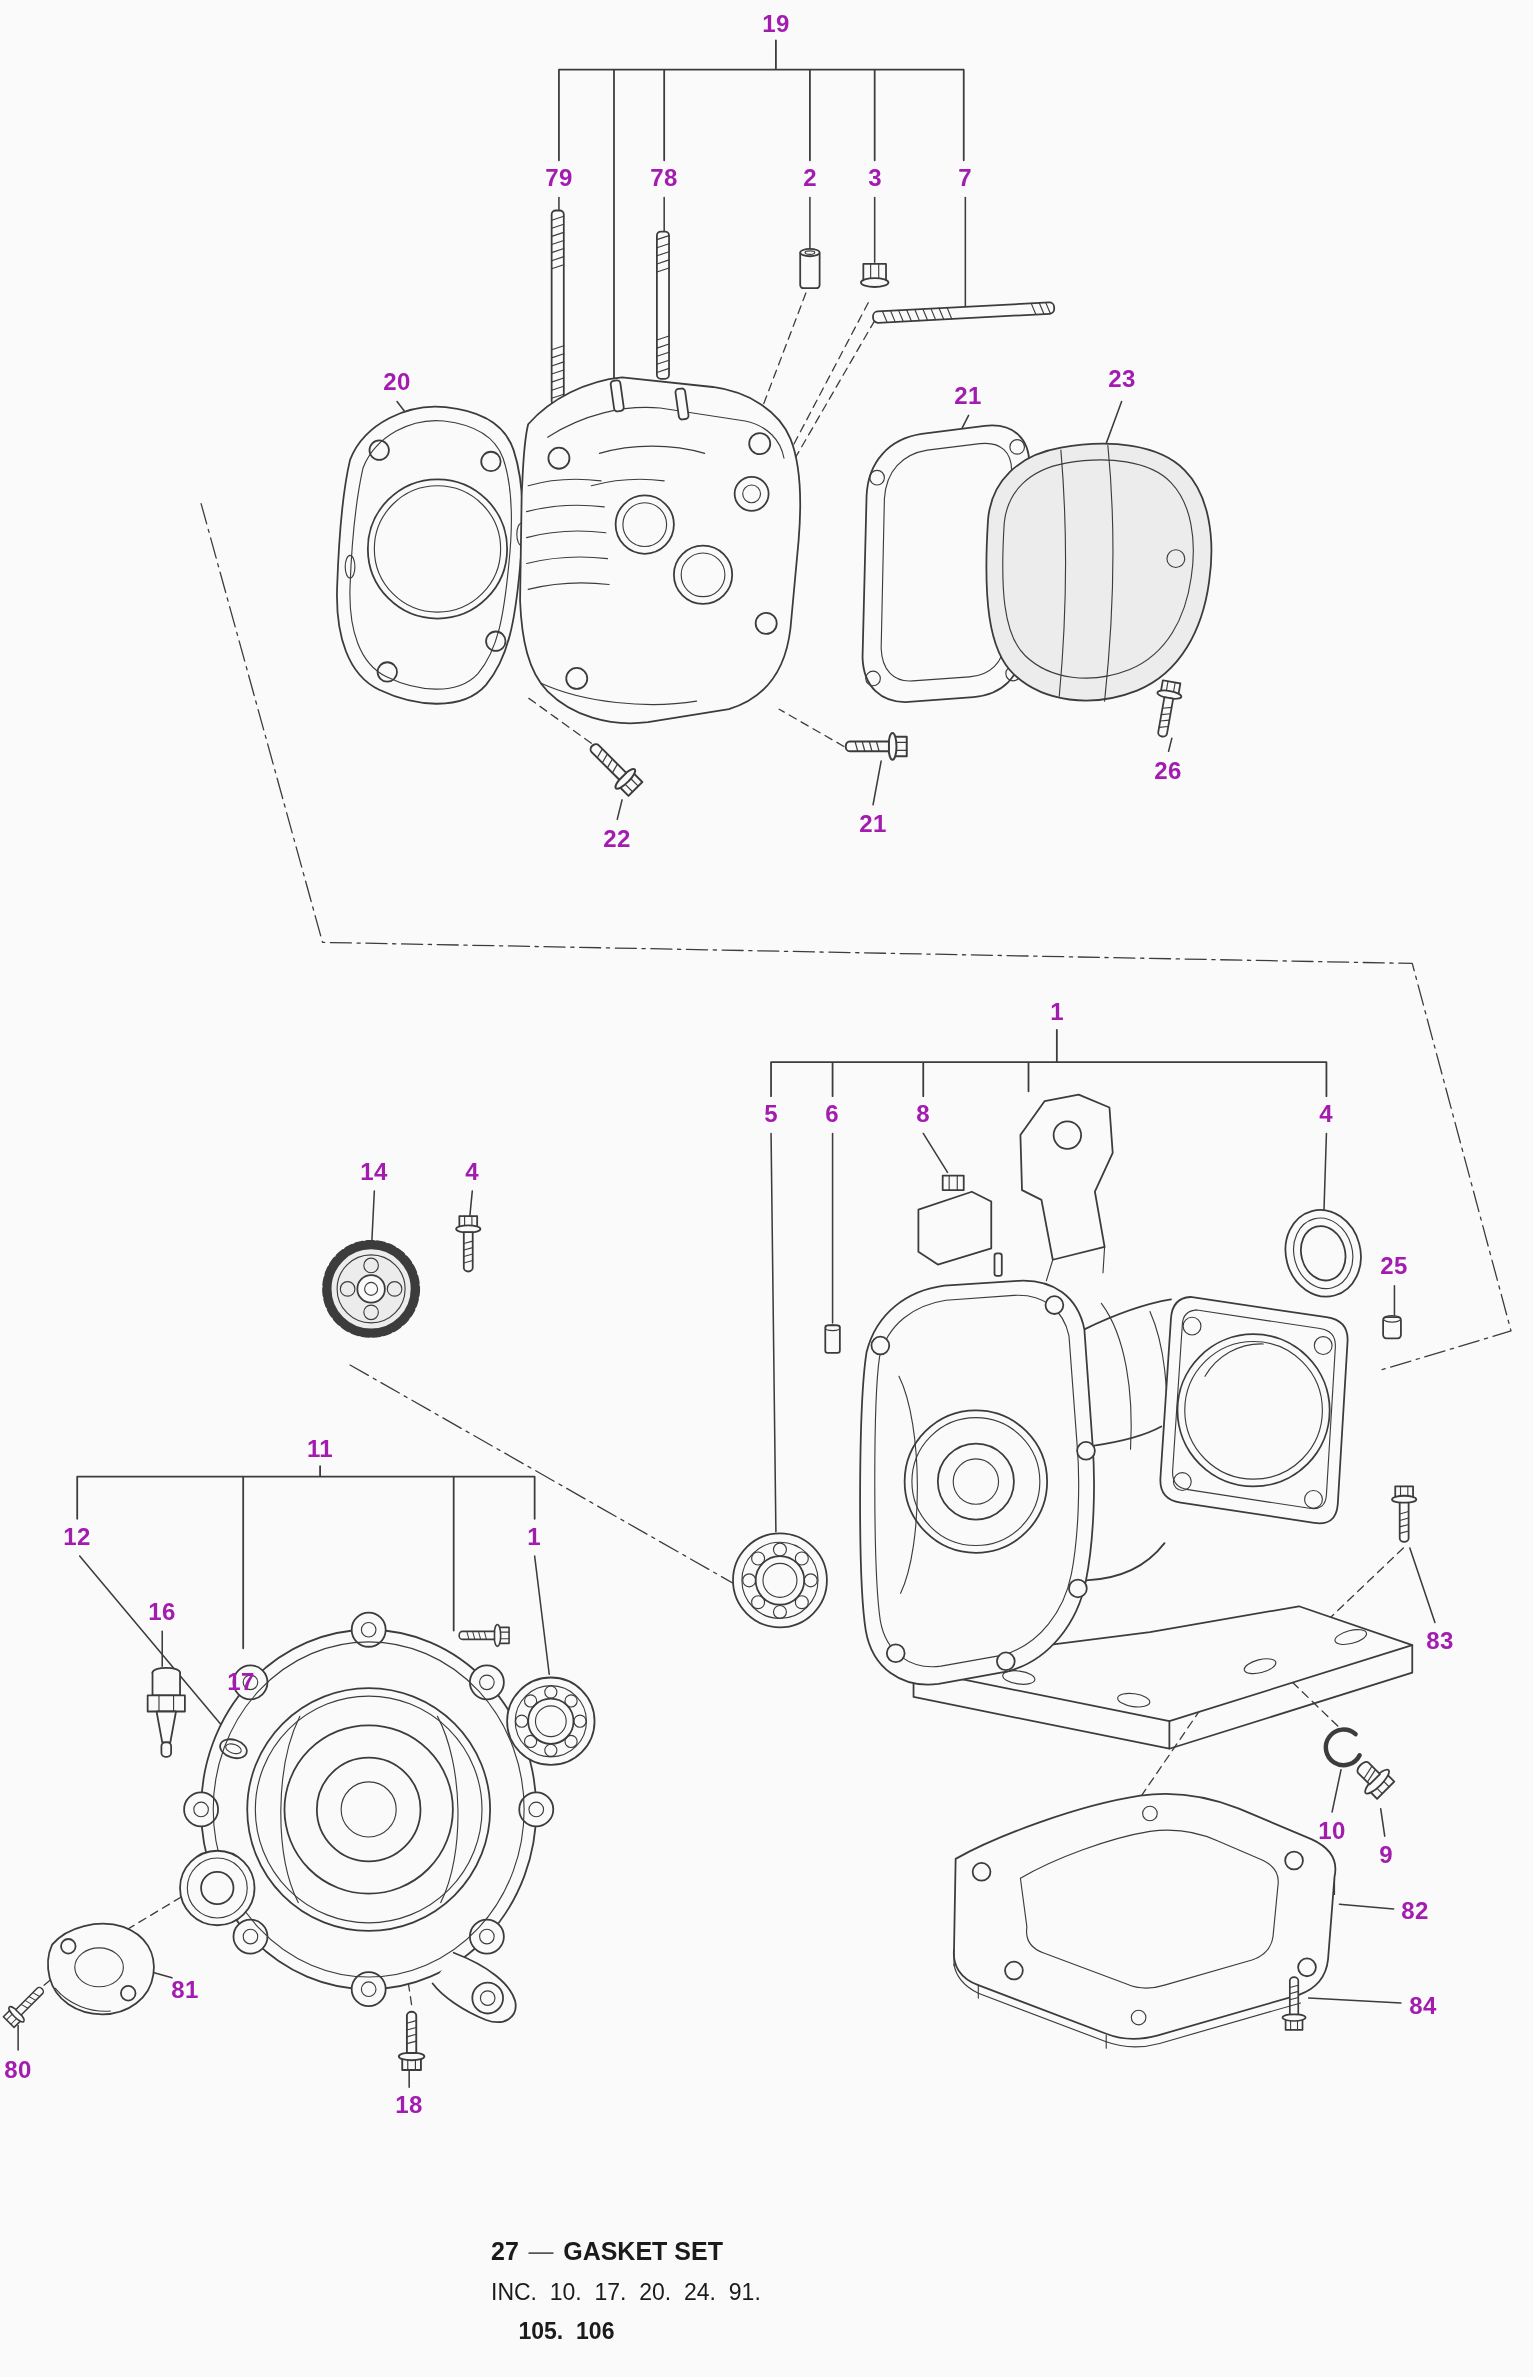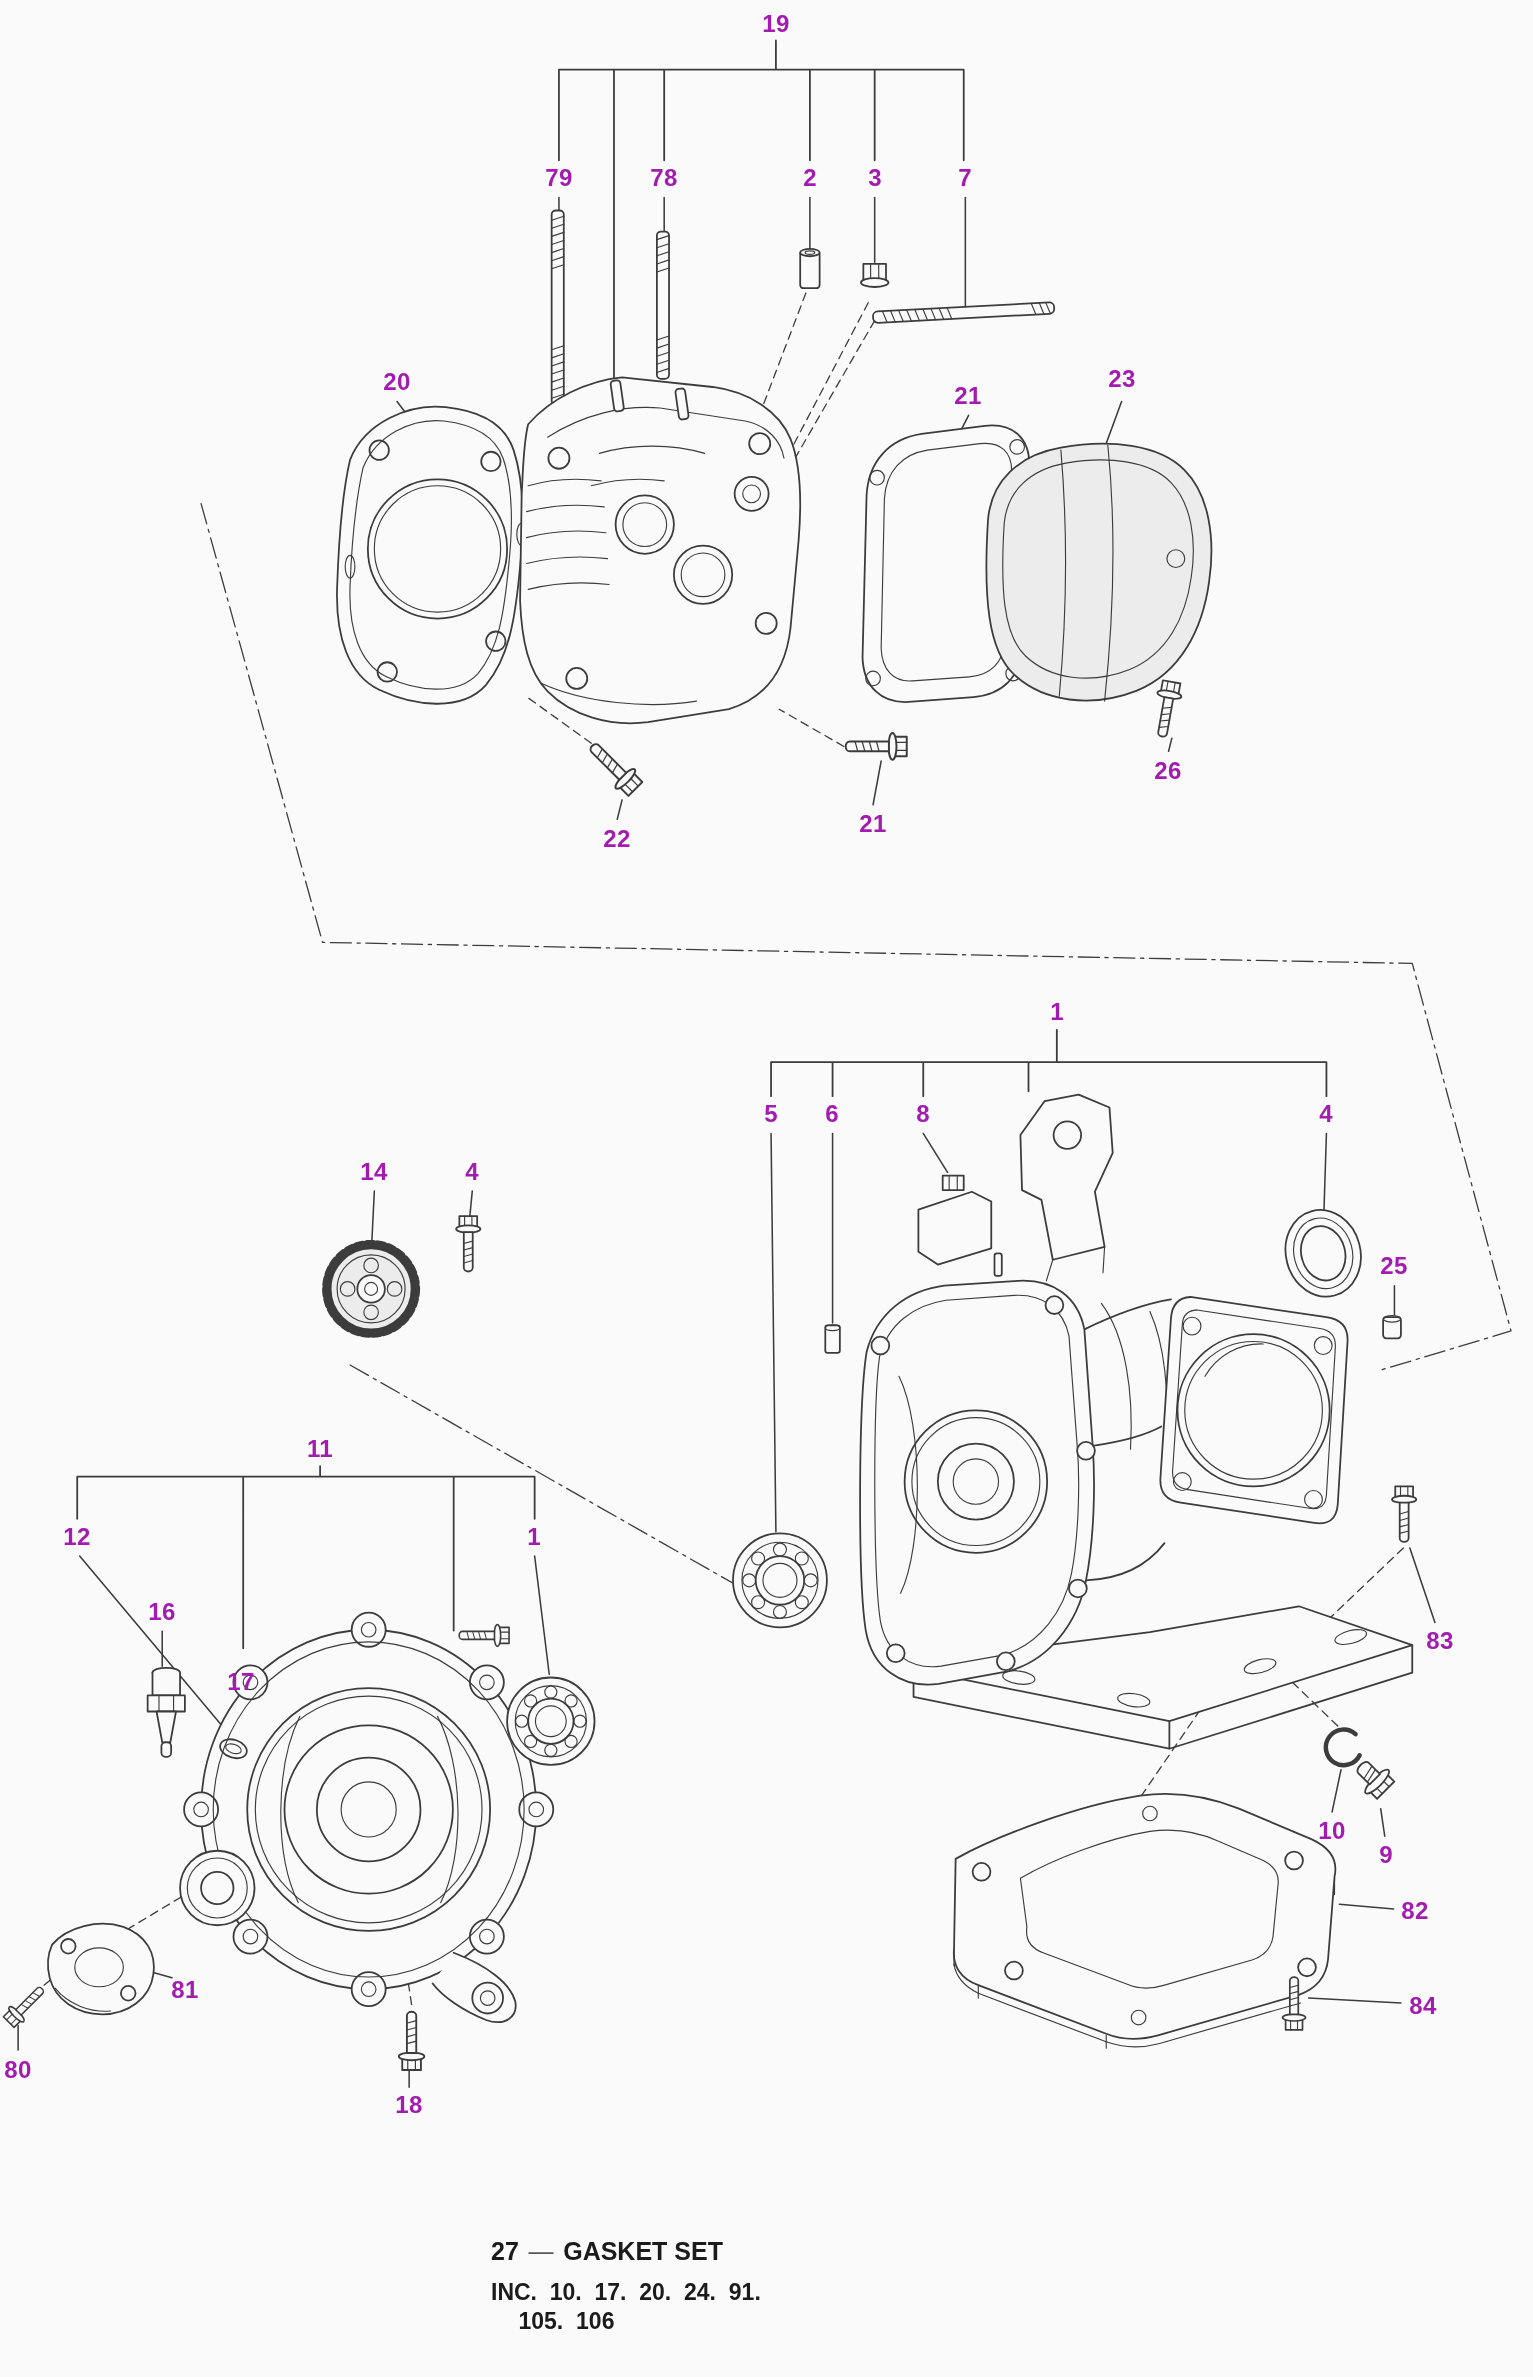--- a/index.html
+++ b/index.html
@@ -4,22 +4,22 @@
 <style>
   html,body{margin:0;padding:0;background:#fafafa;}
   .page{position:relative;width:1534px;height:2377px;background:#fafafa;overflow:hidden;
         font-family:"Liberation Sans",sans-serif;}
   .art{position:absolute;left:0;top:0;}
   .co{position:absolute;transform:translate(-50%,-50%);font-weight:700;font-size:24px;
       color:#a21caf;letter-spacing:0.4px;white-space:nowrap;}
   .footer{position:absolute;left:491px;top:2237px;width:421px;color:#1b1b1b;}
   .footer .l1{font-size:25px;font-weight:700;}
   .footer .l1 .sep{font-weight:400;margin:0 9.7px;color:#555;}
-  .footer .l2{font-size:23px;font-weight:700;margin-top:13px;}
-  .footer .l3{font-size:23px;font-weight:700;margin-top:2px;padding-left:27.5px;}
+  .footer .l2{font-size:23px;font-weight:400;margin-top:13px;}
+  .footer .l3{font-size:23px;font-weight:700;margin-top:12px;padding-left:27.5px;}
   .pre{white-space:pre;}
   
   .s,.sw,.sg,.t,.dash,.dd,.ld,.bk,.teeth,.ring{stroke:#3c3c3c;stroke-linecap:round;stroke-linejoin:round;}
   .s{fill:none;stroke-width:2.2}
   .sw{fill:#fafafa;stroke-width:2.2}
   .sg{fill:#ececec;stroke-width:2.2}
   .t{fill:none;stroke-width:1.4}
   .dash{fill:none;stroke-width:1.6;stroke-dasharray:10 7}
   .dd{fill:none;stroke-width:1.6;stroke-dasharray:26 7 4 7}
   .ld{fill:none;stroke-width:1.9}

